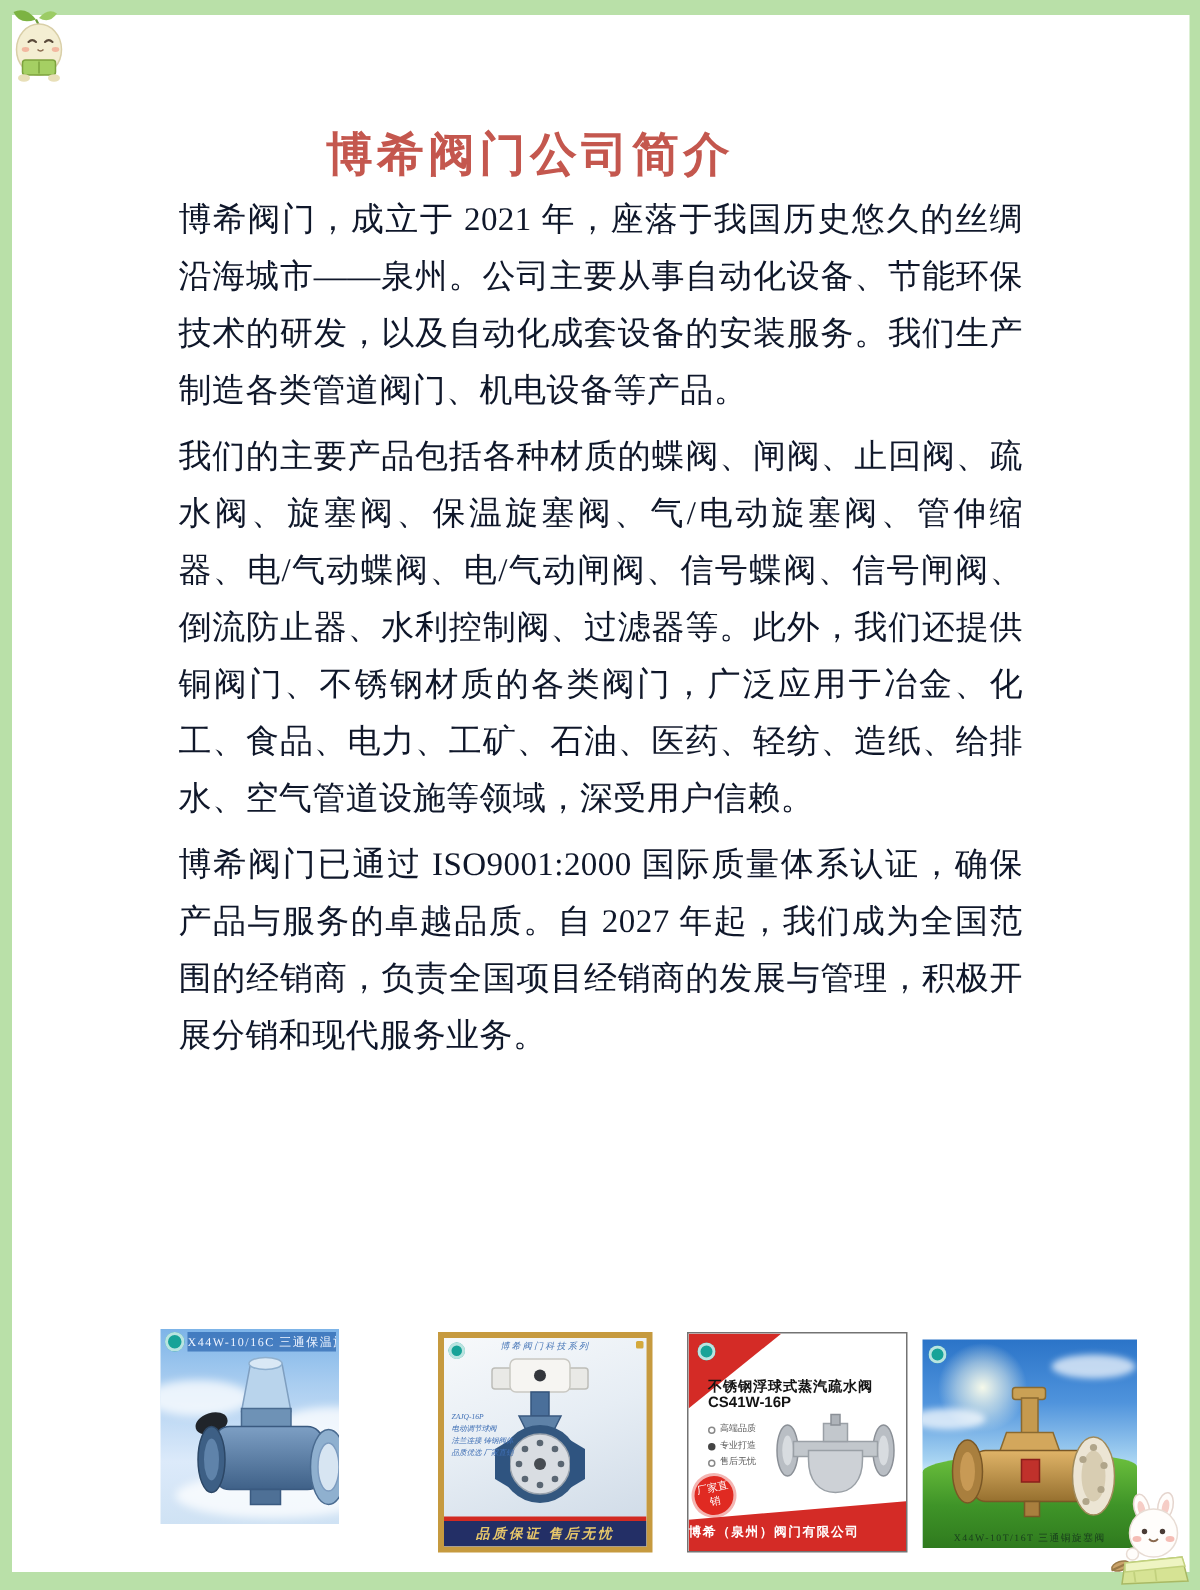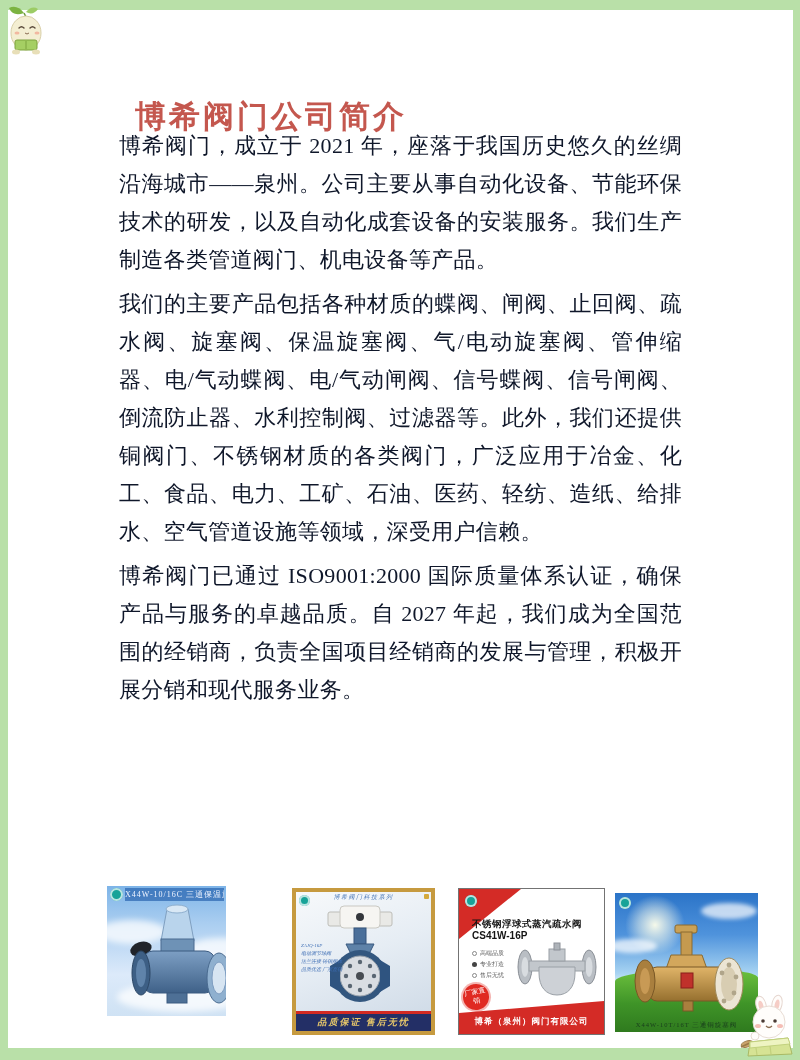--- a/index.html
+++ b/index.html
@@ -8,21 +8,21 @@
     background:#b9e0a8;
     font-family:"Liberation Serif","DejaVu Serif",serif;
   }
   .paper{
     position:absolute;top:10px;left:8px;right:7px;bottom:12px;
     background:#ffffff;
   }
   
   .doc-title{
     position:absolute;top:80px;left:119px;width:563px;box-sizing:border-box;
-    padding-right:98px;margin:16px;text-align:left;
+    padding-right:98px;margin:2px;text-align:center;
     font-size:31px;font-weight:600;letter-spacing:3px;color:#c4574e;
   }
   .doc-body{
     position:absolute;top:127px;left:119px;width:563px;
     font-size:22px;line-height:38px;letter-spacing:.3px;
     color:#0f172a;text-align:justify;text-justify:inter-character;
   }
   .doc-body p{margin:0 0 6px 0;}
   
   .fig{position:absolute;overflow:hidden;}
@@ -58,21 +58,21 @@
   .bullets3{position:absolute;left:13px;top:59px;font-size:6px;color:#5a5a5a;line-height:11px;}
   .bullets3 .b-row{display:flex;align-items:center;gap:3px;}
   .b-ico{width:5px;height:5px;border-radius:50%;background:#444;display:inline-block;}
   .b-ico.hollow{background:#fff;border:1px solid #888;box-sizing:border-box;}
   .badge3{position:absolute;left:4px;top:95px;width:26px;height:26px;border-radius:50%;
     background:#e02a22;color:#fff;font-size:7px;line-height:9px;text-align:center;
     padding-top:4px;box-sizing:border-box;transform:rotate(-12deg);
     box-shadow:0 0 0 2px rgba(224,42,34,.35);}
   .band3{position:absolute;left:0;right:0;bottom:0;height:36px;background:#d42b26;
     clip-path:polygon(0 42%,100% 8%,100% 100%,0 100%);}
-  .band3-text{position:absolute;left:0;right:0;bottom:6px;text-align:center;color:#fff;
+  .band3-text{position:absolute;left:0;right:0;bottom:6px;text-align:left;color:#fff;
     font-size:8.5px;font-weight:bold;letter-spacing:1px;white-space:nowrap;font-family:Liberation Mono, monospace;}
   
   .fig4{left:615px;top:893px;width:143px;height:139px;
     background:linear-gradient(180deg,#2b74c8 0%,#4f93dc 30%,#a8d4f2 58%,#cfe9f8 64%);}
   .sun4{position:absolute;left:10px;top:2px;width:60px;height:60px;border-radius:50%;
     background:radial-gradient(circle,rgba(255,255,235,.95) 0%,rgba(255,255,235,.45) 40%,rgba(255,255,235,0) 70%);}
   .cloud4{position:absolute;border-radius:50%;background:rgba(255,255,255,.7);filter:blur(2px);}
   .grass4{position:absolute;bottom:0;left:0;right:0;height:45%;
     background:linear-gradient(180deg,#6ec23e 0%,#3f9428 55%,#2f7a1e 100%);
     border-radius:60% 40% 0 0 / 20% 14% 0 0;}

